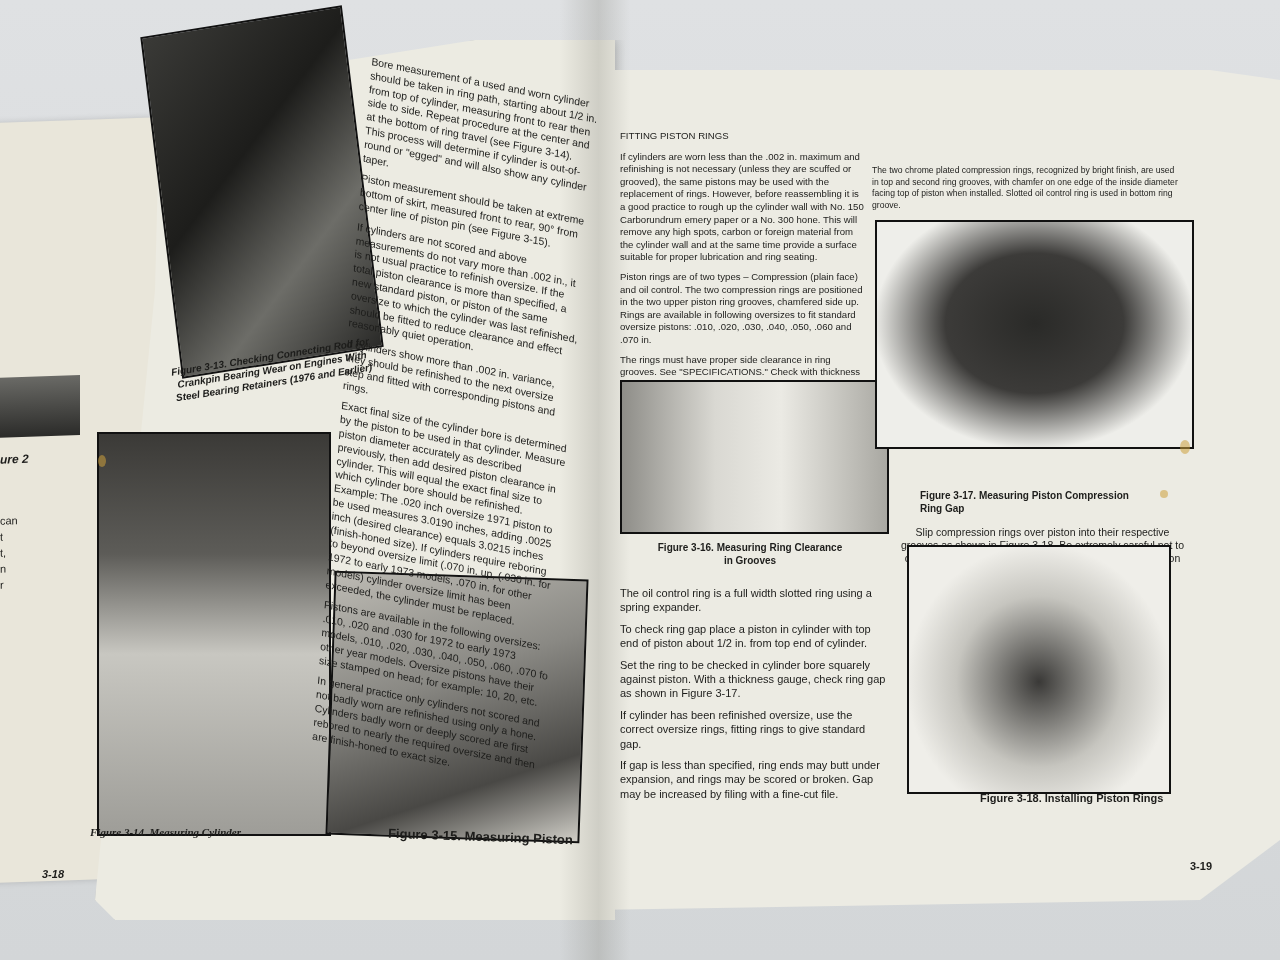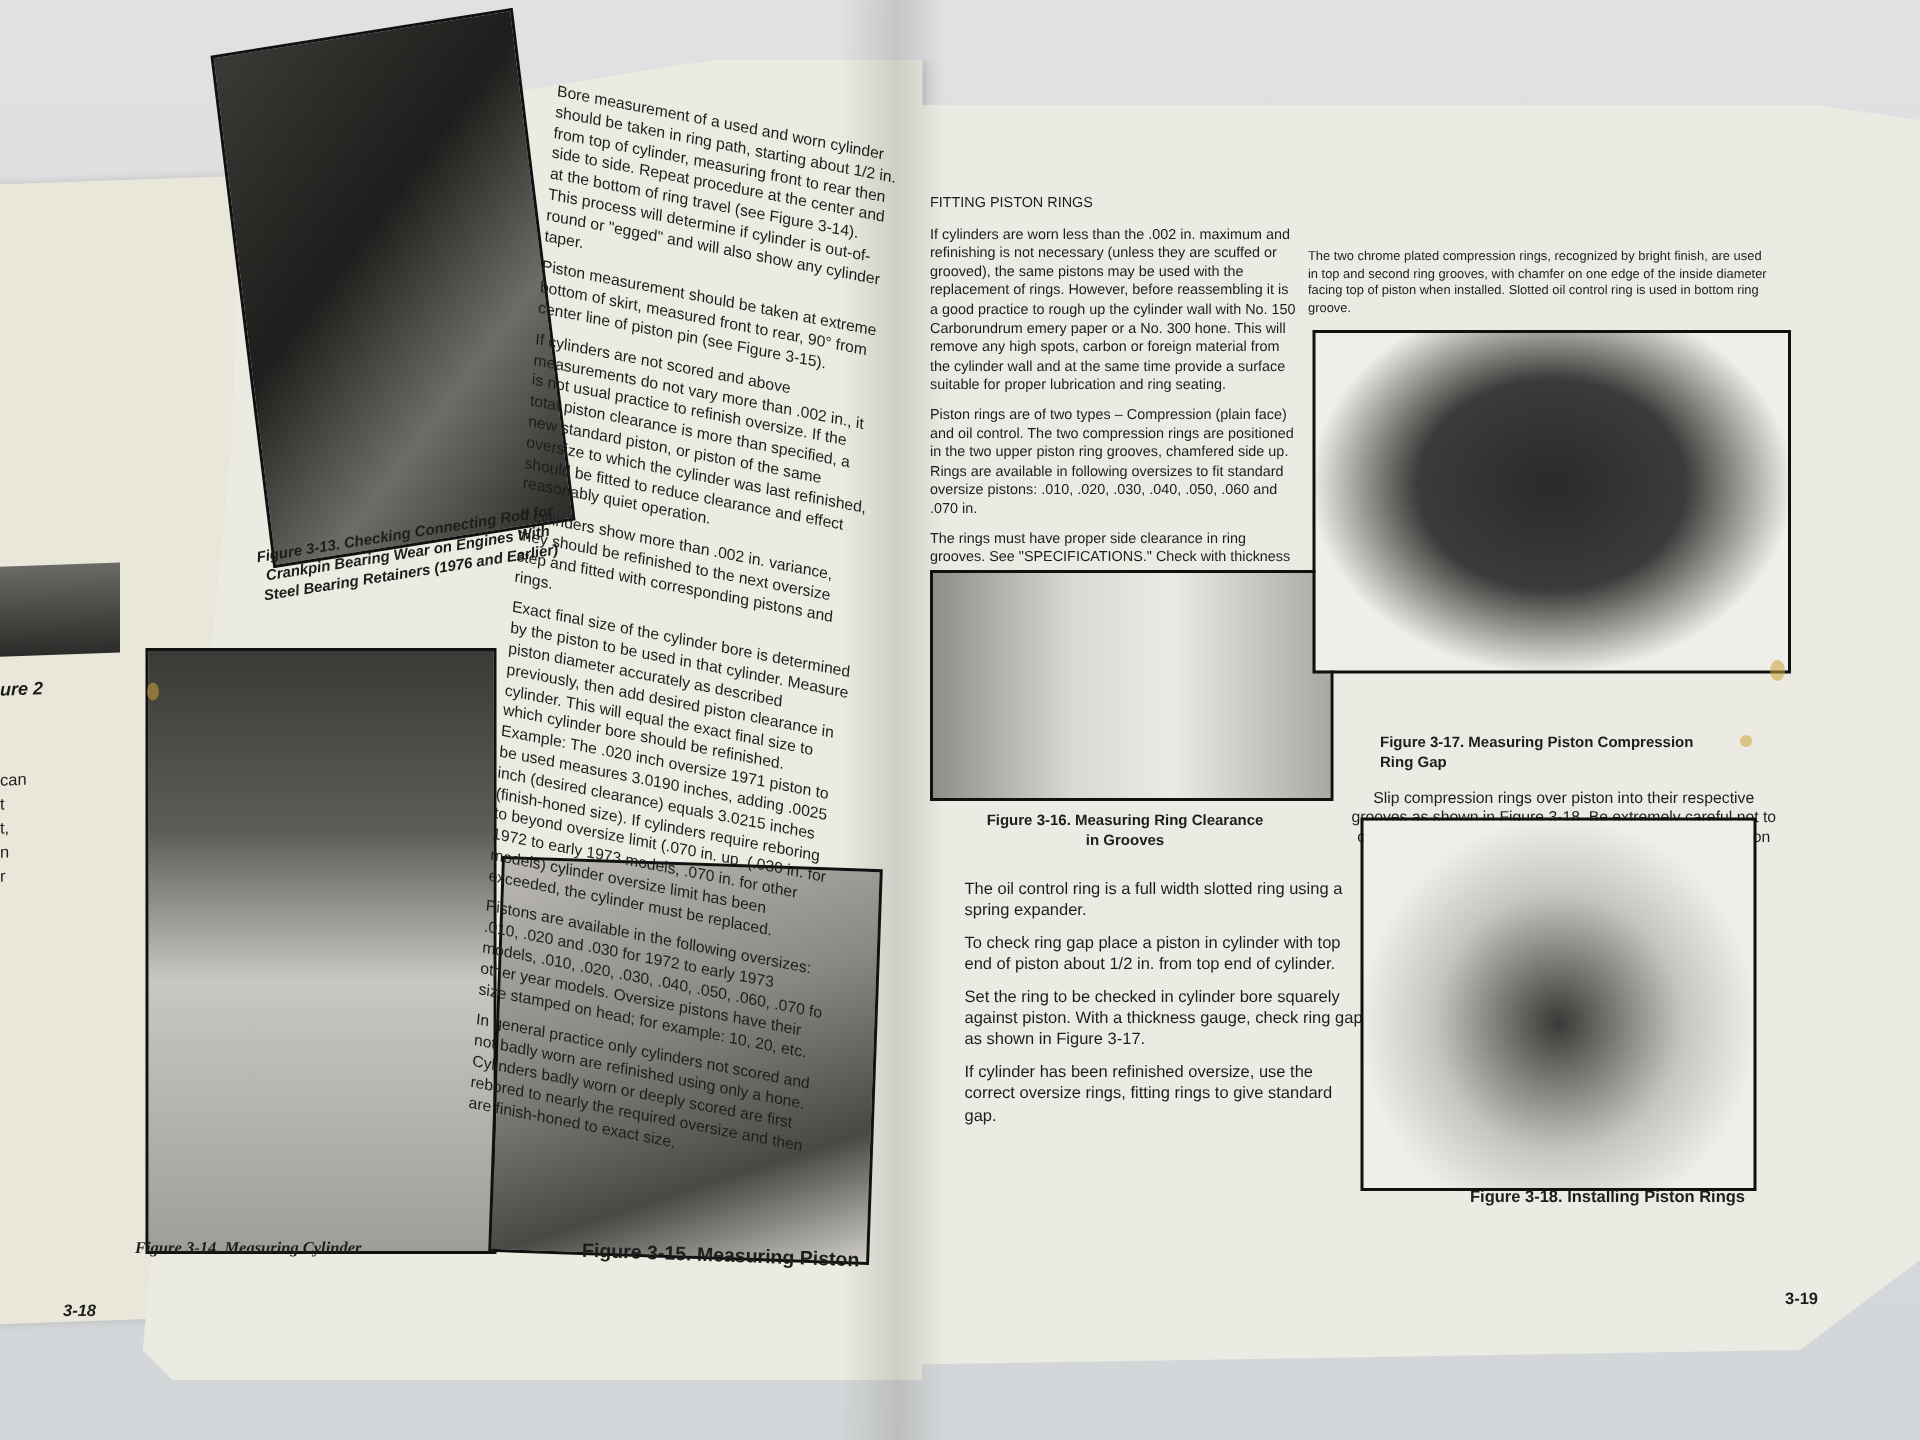--- a/index.html
+++ b/index.html
@@ -19,21 +19,21 @@
   .fig16{left:620px;top:380px;width:265px;height:150px;background:linear-gradient(90deg,#8e8d88 0%,#d9d8d2 35%,#ebeae4 60%,#a9a8a2 100%);}
   .fig17{left:875px;top:220px;width:315px;height:225px;background:radial-gradient(ellipse at 50% 45%,#2a2a28 0%,#3c3b39 40%,#eeeeea 72%);}
   .fig18{left:907px;top:545px;width:260px;height:245px;background:radial-gradient(ellipse at 50% 55%,#3a3937 0%,#c6c5bf 45%,#efeee9 72%);}
   .cap{position:absolute;font-weight:bold;font-size:10px;line-height:13px;}
   .cap-italic{font-style:italic;}
   .txt{position:absolute;font-size:9.6px;line-height:12.6px;}
   .txt p{margin:0 0 7px 0;}
   .lcol{left:372px;top:55px;width:230px;transform:rotate(5deg) skewY(6deg);transform-origin:0 0;font-size:10.5px;line-height:13.8px;}
   .rcol1{left:620px;top:130px;width:245px;}
   .rcol1 h4{margin:0 0 8px 0;font-size:9.6px;font-weight:normal;}
-  .rcol1b{left:620px;top:586px;width:268px;font-size:11px;line-height:14.4px;margin-left:23px;}
+  .rcol1b{left:620px;top:586px;width:268px;font-size:11px;line-height:14.4px;}
   .rcol2{left:872px;top:165px;width:310px;font-size:8.6px;line-height:11.6px;}
   .rcol2b{left:900px;top:482px;width:285px;font-size:10.5px;line-height:13.2px;text-align:center;margin-top:44px;}
   .pnum{position:absolute;font-size:11px;font-weight:bold;}
   .stain{position:absolute;border-radius:50%;background:rgba(205,160,60,.55);}
 </style>
 </head>
 <body>
 
 <div class="bg-shadow"></div>
 
@@ -82,20 +82,21 @@
 </div>
 
 <div class="photo fig16"></div>
 <div class="cap" style="left:655px;top:541px;width:190px;text-align:center;">Figure 3-16. Measuring Ring Clearance in Grooves</div>
 
 <div class="txt rcol1b">
   <p>The oil control ring is a full width slotted ring using a spring expander.</p>
   <p>To check ring gap place a piston in cylinder with top end of piston about 1/2 in. from top end of cylinder.</p>
   <p>Set the ring to be checked in cylinder bore squarely against piston. With a thickness gauge, check ring gap as shown in Figure 3-17.</p>
   <p>If cylinder has been refinished oversize, use the correct oversize rings, fitting rings to give standard gap.</p>
+  <p>If gap is less than specified, ring ends may butt under expansion, and rings may be scored or broken. Gap may be increased by filing with a fine-cut file.</p>
 </div>
 
 <div class="txt rcol2">
   <p>The two chrome plated compression rings, recognized by bright finish, are used in top and second ring grooves, with chamfer on one edge of the inside diameter facing top of piston when installed. Slotted oil control ring is used in bottom ring groove.</p>
 </div>
 
 <div class="photo fig17"></div>
 <div class="cap" style="left:920px;top:450px;width:225px;margin-top:39px;">Figure 3-17. Measuring Piston Compression Ring Gap</div>
 
 <div class="txt rcol2b">

